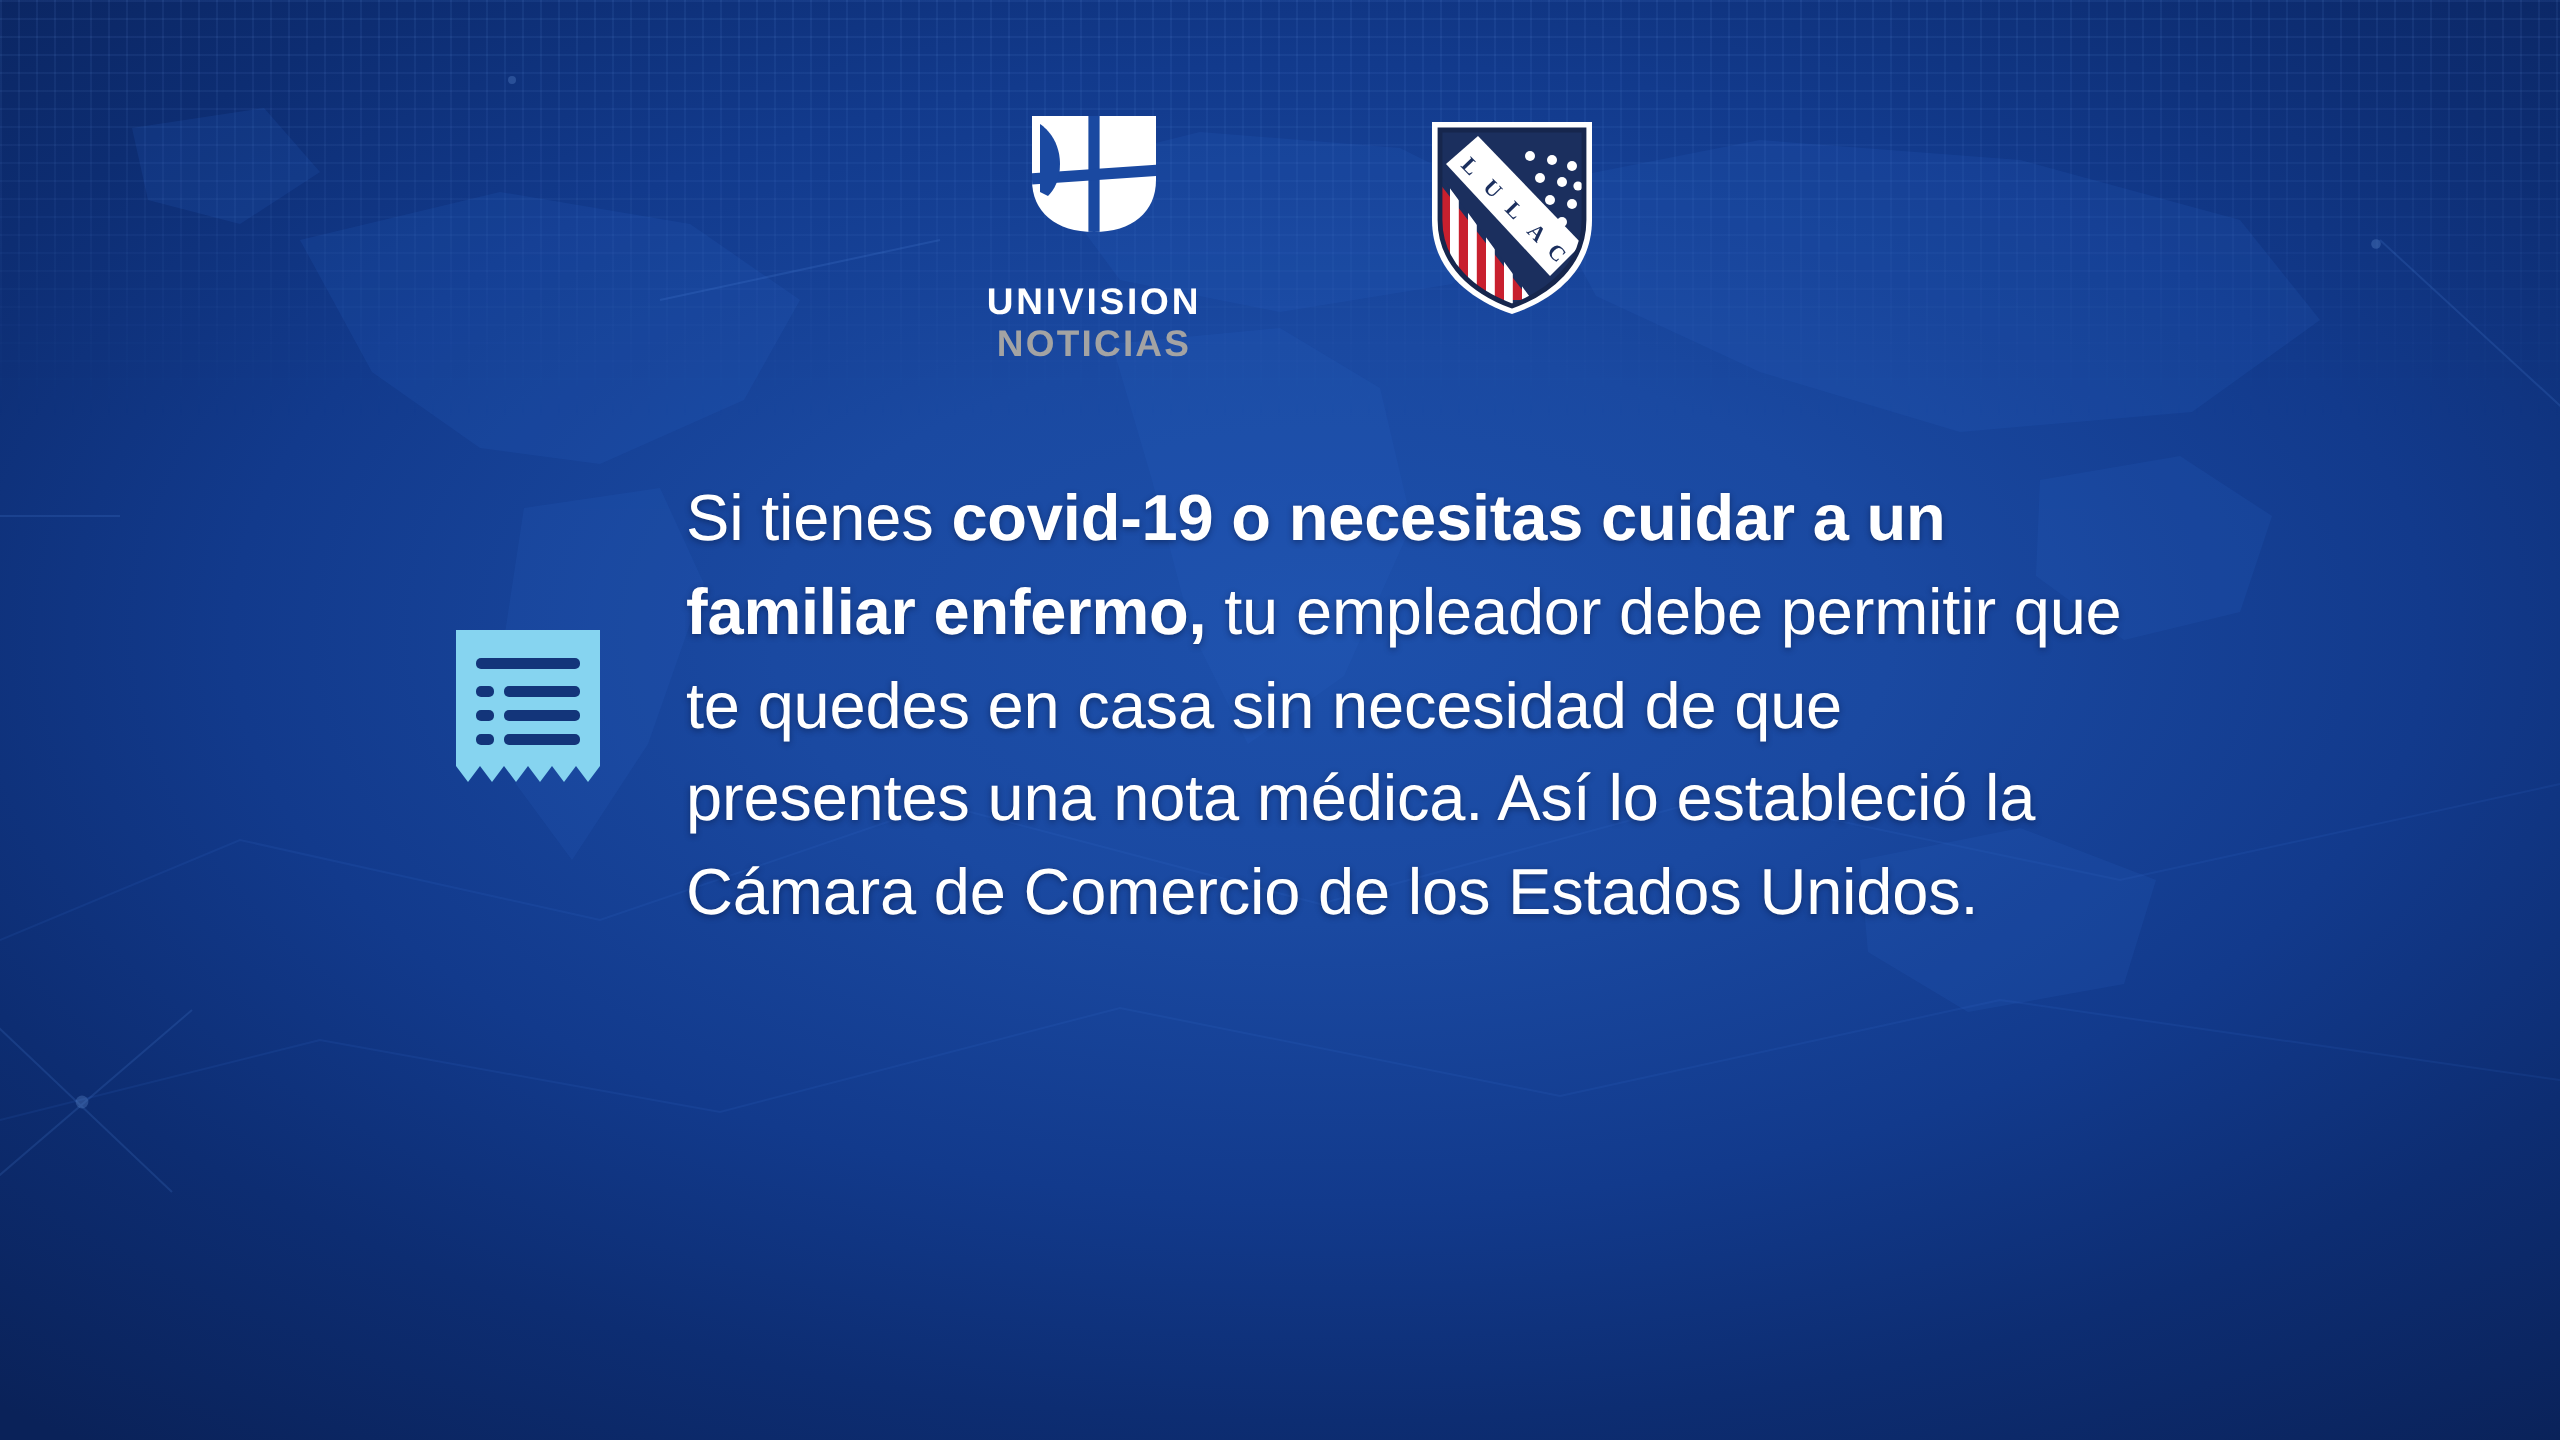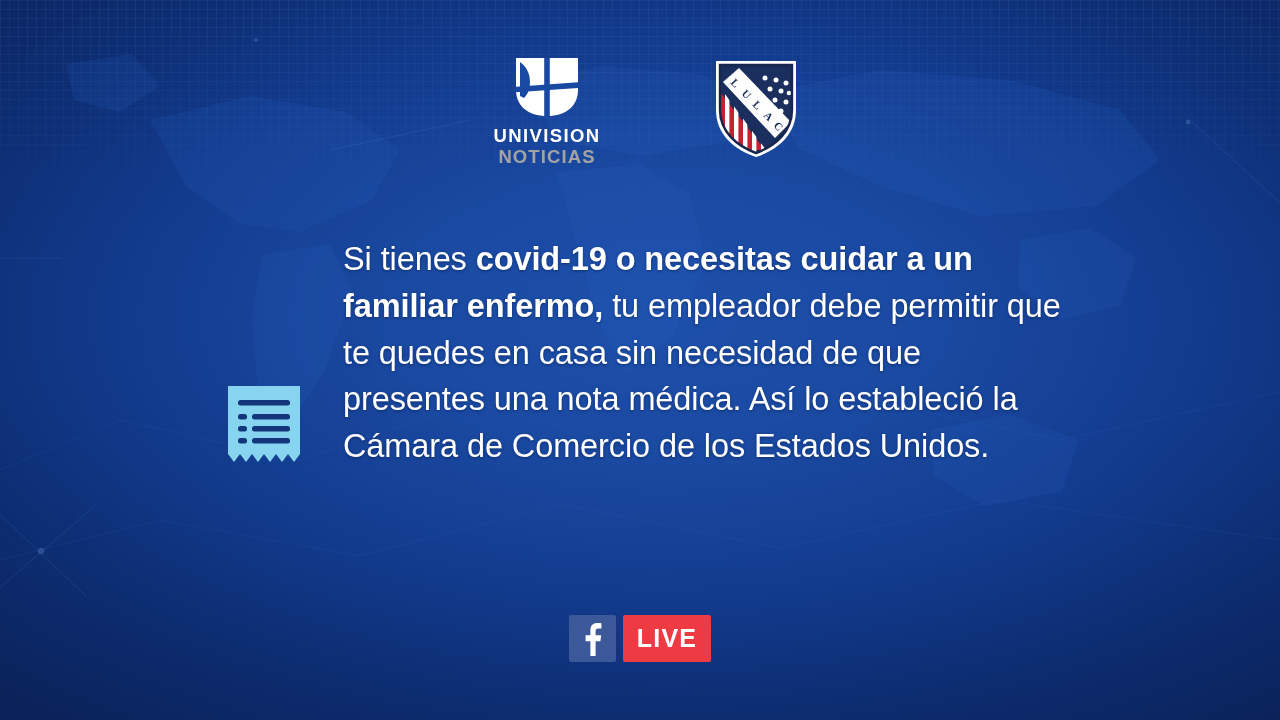--- a/index.html
+++ b/index.html
@@ -62,42 +62,42 @@
     align-items: center;
     width: 132px;
   }
   .univision-mark { width: 66px; height: 62px; display: block; }
   .univision-word {
     color: #ffffff;
     font-size: 18.5px;
     font-weight: 700;
     letter-spacing: 1.4px;
     line-height: 1.02;
-    margin-top: 9px;
+    margin-top: 24px;
     text-align: center;
   }
   .univision-sub {
     color: #a3a3a3;
     font-size: 18.5px;
     font-weight: 700;
     letter-spacing: 1.1px;
     line-height: 1.02;
     margin-top: 2px;
     text-align: center;
   }
   .lulac-logo { width: 86px; height: 100px; display: block; margin-top: 2px; }
 
   
   .message {
     position: absolute;
     left: 228px;
     top: 236px;
     right: 150px;
     display: flex;
-    align-items: flex-end;
+    align-items: center;
     gap: 43px;
   }
   .doc-icon { width: 72px; height: 84px; flex: none; margin-top: 8px; }
   .message-text {
     color: #ffffff;
     font-size: 32.5px;
     font-weight: 400;
     line-height: 1.44;
     letter-spacing: -0.1px;
     max-width: 724px;
@@ -279,24 +279,14 @@
         <rect x="10" y="52" width="9" height="5.5" rx="2.5"></rect>
         <rect x="24" y="52" width="38" height="5.5" rx="2.5"></rect>
       </g>
     </svg>
 
     <div class="message-text">
       <span>Si tienes </span><b>covid-19 o necesitas cuidar a un familiar enfermo,</b><span> tu empleador debe permitir que te quedes en casa sin necesidad de que presentes una nota médica. Así lo estableció la Cámara de Comercio de los Estados Unidos.</span>
     </div>
   </div>
 
-  <div class="fb-live">
-    <div class="fb-square">
-      <svg class="fb-f" viewBox="0 0 22 34">
-        <path d="M14.6 34 V19.2 H19.4 L20.2 13.2 H14.6 V9.4 C14.6 7.7 15.1 6.5 17.6 6.5 H20.4 V1.2 C19.9 1.1 18.2 0.9 16.3 0.9 C12.2 0.9 9.4 3.4 9.4 8.1 V13.2 H4.6 V19.2 H9.4 V34 Z" fill="#ffffff"></path>
-      </svg>
-    </div>
-    <div class="live-box">
-      <span class="live-text">LIVE</span>
-    </div>
-  </div>
 
 </div>
 
 </body></html>

